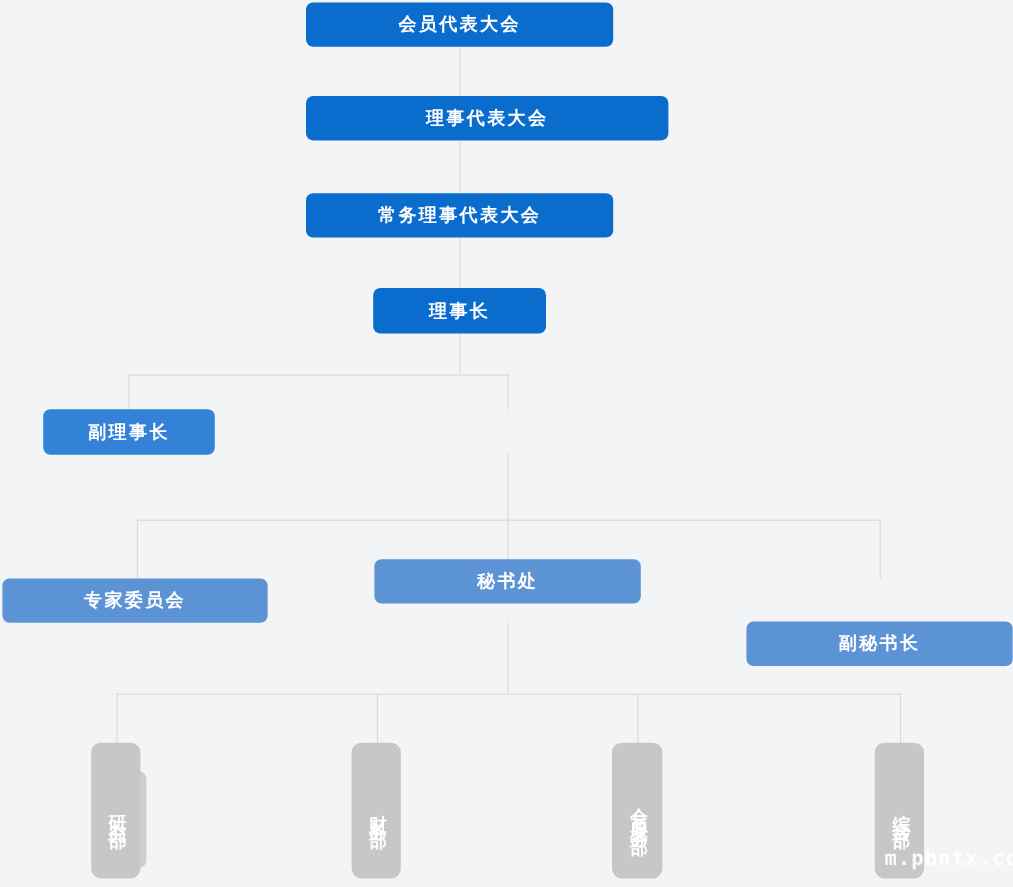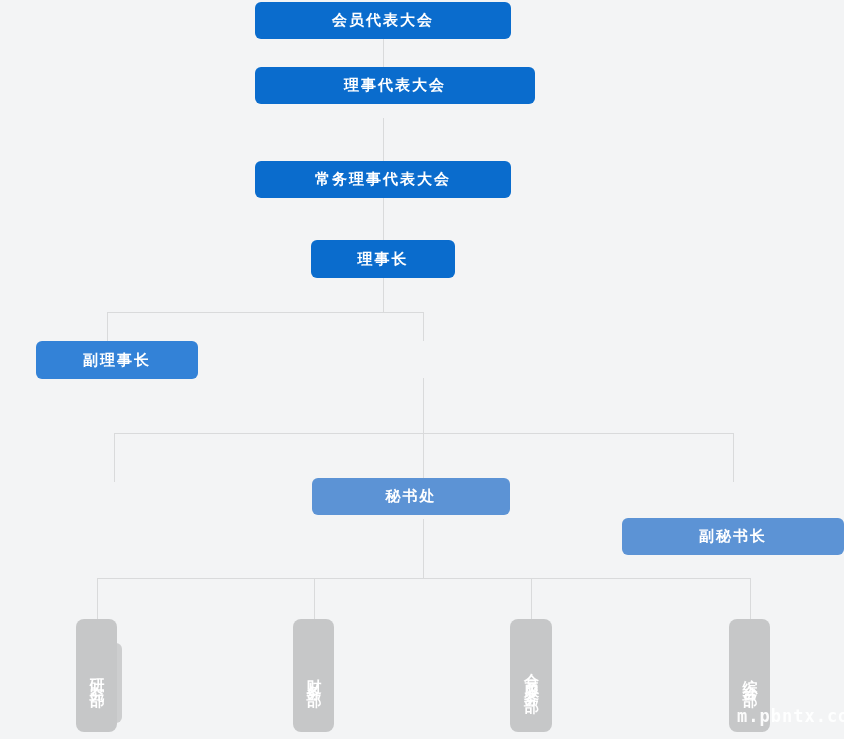--- a/index.html
+++ b/index.html
@@ -26,27 +26,27 @@
   }
   .dept-shadow{position:absolute;background:var(--gray-box);border-radius:6px;opacity:.85;}
   .cline{position:absolute;background:var(--line);}
   .watermark{
     position:absolute;left:737px;top:706px;width:110px;
     font-family:"DejaVu Sans Mono",monospace;font-size:17px;font-weight:bold;
     color:rgba(255,255,255,0.92);letter-spacing:1px;z-index:5;white-space:nowrap;
   }
   
   #n-member-congress   {left:255px;top:2px;  width:256px;height:37px;}
-  #n-council-congress  {left:255px;top:67px; width:280px;height:37px;}
+  #n-council-congress  {left:255px;top:80px; width:302px;height:37px;}
   #n-standing-congress {left:255px;top:161px;width:256px;height:37px;}
   #n-chairman          {left:311px;top:240px;width:144px;height:38px;}
-  #n-vice-chairman     {left:36px; top:341px;width:162px;height:38px;}
+  #n-vice-chairman     {left:36px; top:341px;width:143px;height:38px;}
   #n-exec-vice         {left:311px;top:341px;width:223px;height:37px;}
   #n-expert-committee  {left:2px;  top:482px;width:221px;height:37px;}
-  #n-secretariat       {left:312px;top:478px;width:198px;height:37px;font-family:Liberation Serif, serif;}
+  #n-secretariat       {left:312px;top:466px;width:222px;height:37px;font-family:Liberation Serif, serif;}
   #n-deputy-sg         {left:622px;top:482px;width:222px;height:37px;margin-top:36px;}
   #d-research-shadow   {left:82px; top:643px;width:40px;height:80px;}
   #d-research          {left:76px; top:619px;width:41px;height:113px;}
   #d-finance           {left:293px;top:619px;width:41px;height:113px;}
   #d-member-service    {left:510px;top:619px;width:42px;height:113px;}
   #d-general           {left:729px;top:619px;width:41px;height:113px;}
   
   #c-v1 {left:383px;top:39px; width:1px;height:42px;}
   #c-v2 {left:383px;top:118px;width:1px;height:43px;}
   #c-v3 {left:383px;top:198px;width:1px;height:42px;}
@@ -90,20 +90,21 @@
   <div class="cline" id="c-v14"></div>
   <div class="cline" id="c-v15"></div>
 
   <div class="node lvl-dark" id="n-member-congress">会员代表大会</div>
   <div class="node lvl-dark" id="n-council-congress">理事代表大会</div>
   <div class="node lvl-dark" id="n-chairman">理事长</div>
   <div class="node lvl-dark" id="n-standing-congress">常务理事代表大会</div>
 
   <div class="node lvl-mid" id="n-vice-chairman">副理事长</div>
 
+  <div class="node lvl-light" id="n-expert-committee">专家委员会</div>
   <div class="node lvl-light" id="n-secretariat">秘书处</div>
   <div class="node lvl-light" id="n-deputy-sg">副秘书长</div>
 
   <div class="dept-shadow" id="d-research-shadow"></div>
   <div class="dept" id="d-research">研究部</div>
   <div class="dept" id="d-finance">财务部</div>
   <div class="dept" id="d-member-service">会员服务部</div>
   <div class="dept" id="d-general">综合部</div>
 
   <div class="watermark">m.pbntx.com</div>

